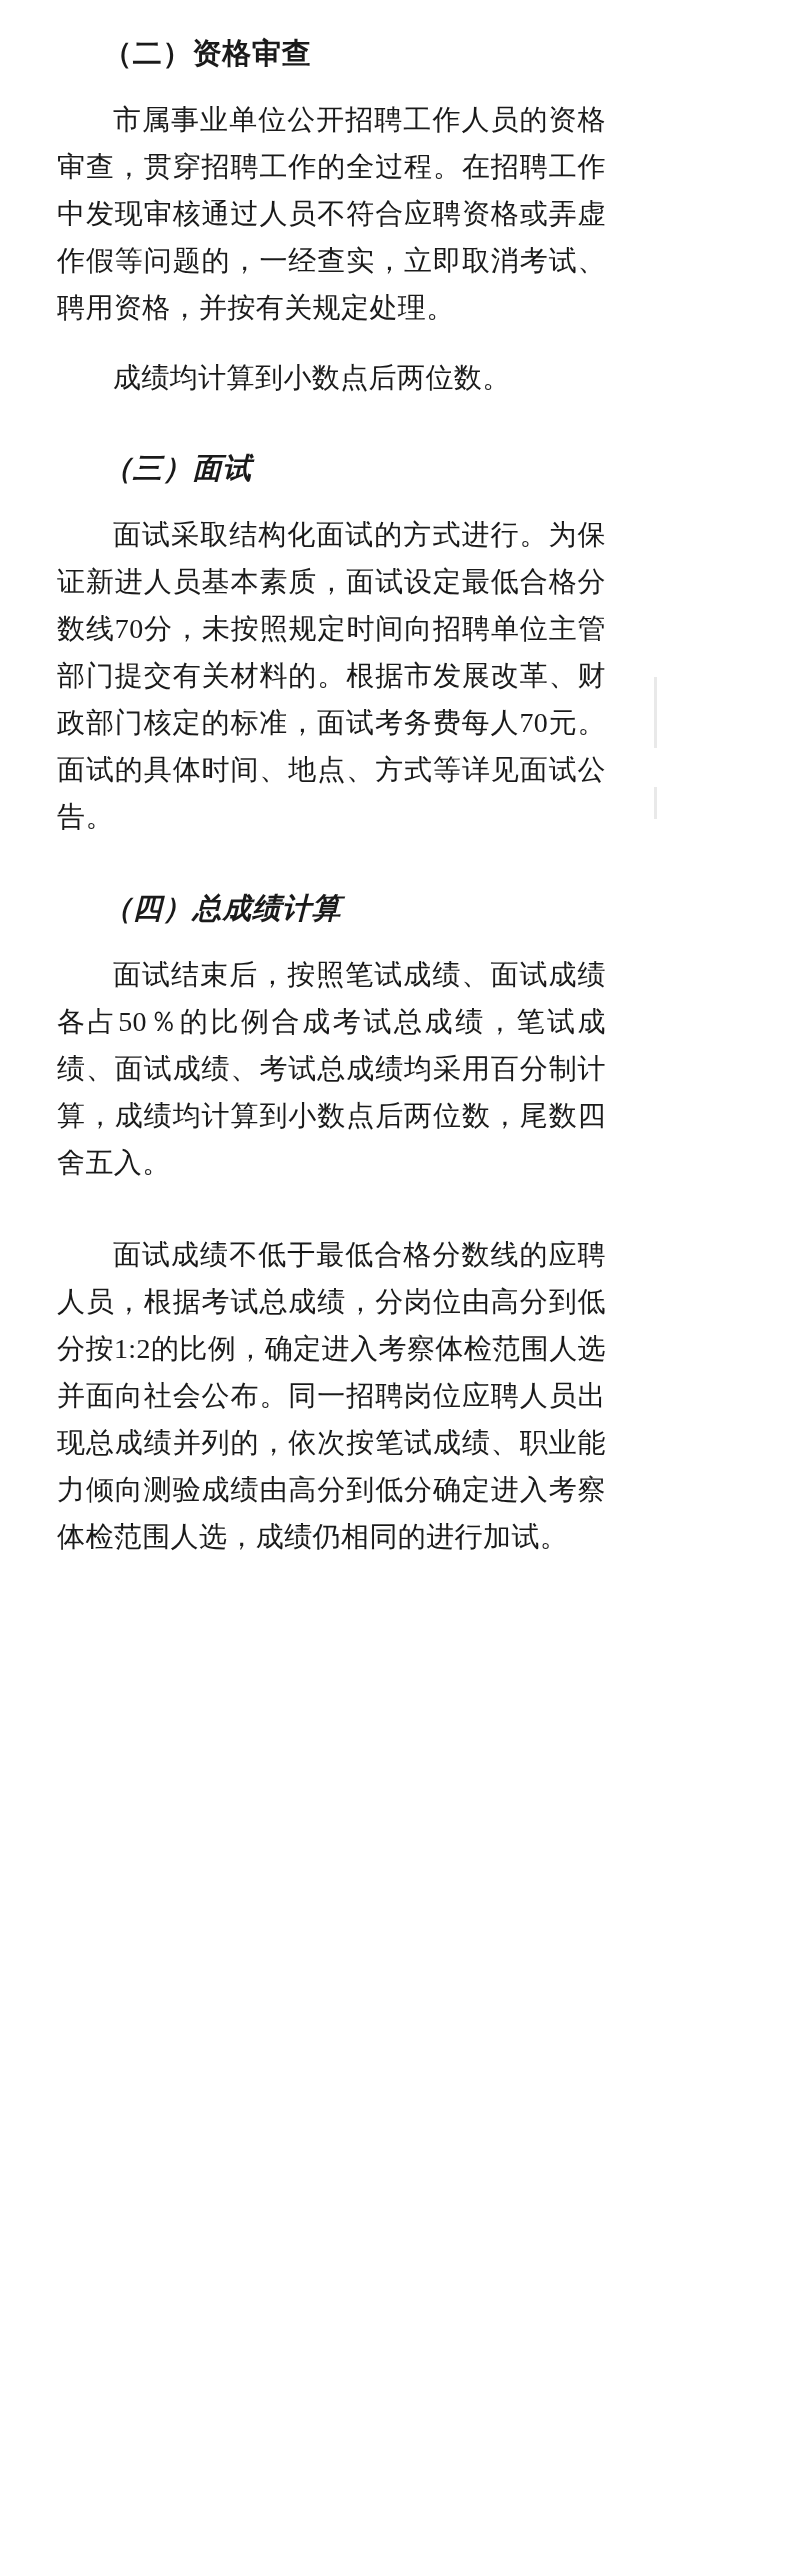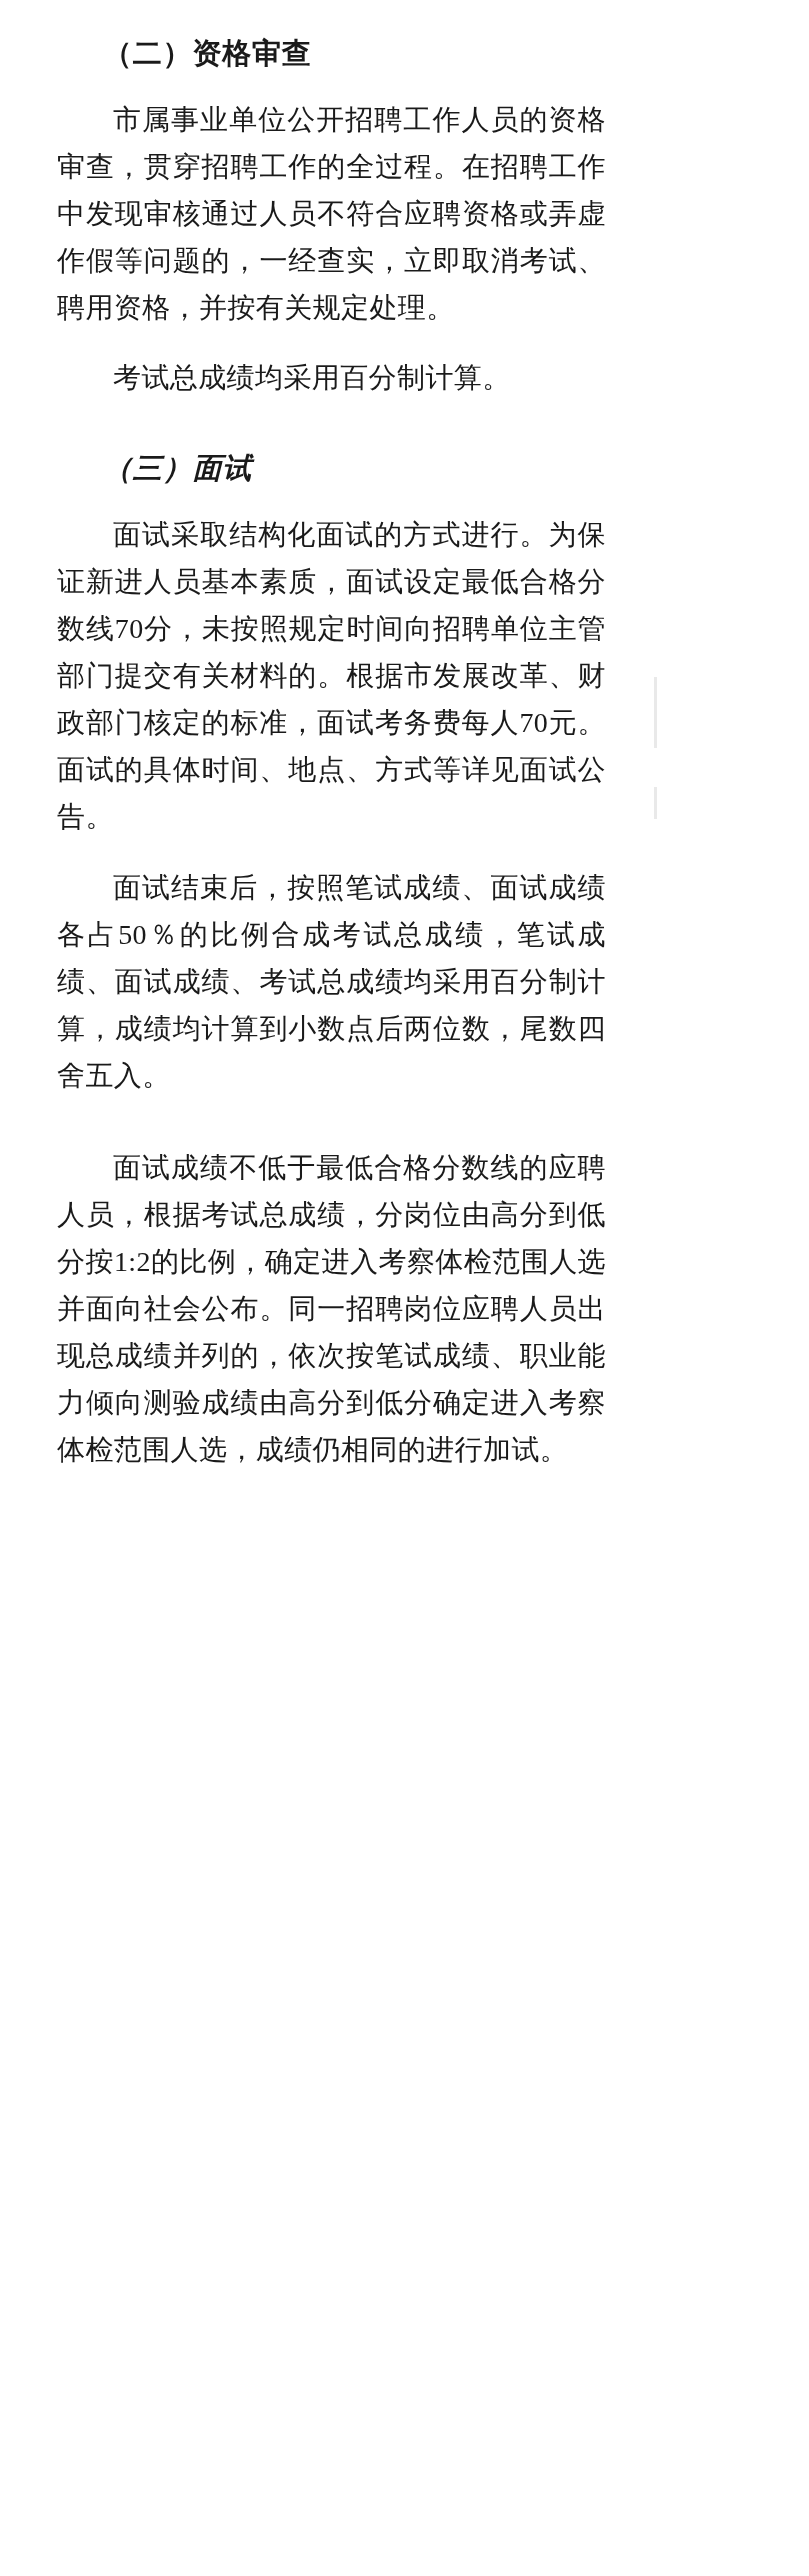--- a/index.html
+++ b/index.html
@@ -62,22 +62,23 @@
 </head>
 <body>
 
 <div class="page">
 
   <div class="scan-mark m1"></div>
   <div class="scan-mark m2"></div>
 
   <h2 class="section-heading">（二）资格审查</h2>
   <p class="para">市属事业单位公开招聘工作人员的资格审查，贯穿招聘工作的全过程。在招聘工作中发现审核通过人员不符合应聘资格或弄虚作假等问题的，一经查实，立即取消考试、聘用资格，并按有关规定处理。</p>
-  <p class="para">考试总成绩均采用百分制计算。</p>
+  <p class="para">成绩均计算到小数点后两位数。</p>
 
   <h2 class="section-heading spaced-top">（三）面试</h2>
   <p class="para">面试采取结构化面试的方式进行。为保证新进人员基本素质，面试设定最低合格分数线70分，未按照规定时间向招聘单位主管部门提交有关材料的。根据市发展改革、财政部门核定的标准，面试考务费每人70元。面试的具体时间、地点、方式等详见面试公告。</p>
 
+  <h2 class="section-heading spaced-top">（四）总成绩计算</h2>
   <p class="para">面试结束后，按照笔试成绩、面试成绩各占50％的比例合成考试总成绩，笔试成绩、面试成绩、考试总成绩均采用百分制计算，成绩均计算到小数点后两位数，尾数四舍五入。</p>
   <p class="para">面试成绩不低于最低合格分数线的应聘人员，根据考试总成绩，分岗位由高分到低分按1:2的比例，确定进入考察体检范围人选并面向社会公布。同一招聘岗位应聘人员出现总成绩并列的，依次按笔试成绩、职业能力倾向测验成绩由高分到低分确定进入考察体检范围人选，成绩仍相同的进行加试。</p>
 
 </div>
 
 
 </body></html>

